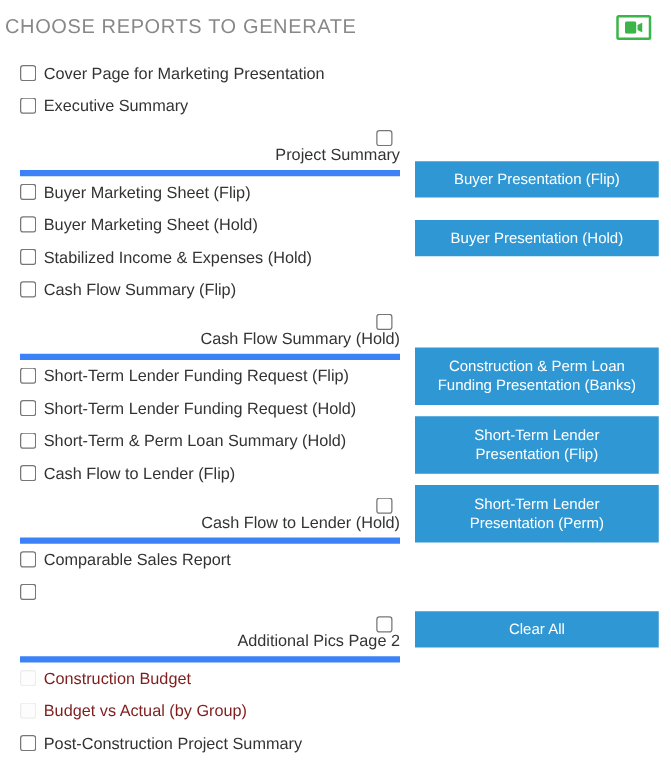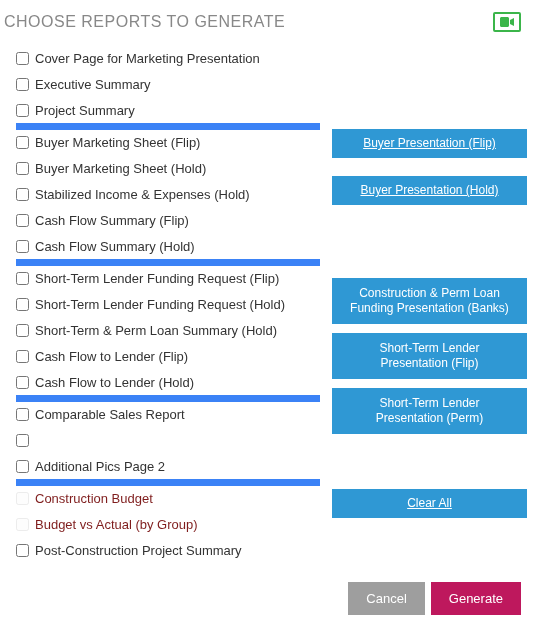--- a/index.html
+++ b/index.html
@@ -38,41 +38,41 @@
     gap: 12px;
   }
   .left { flex: 1; }
   .right { width: 195px; display: flex; flex-direction: column; }
   .row {
     display: flex;
     align-items: flex-end;
     padding: 6px 0;
     border-bottom: 1px solid transparent;
   }
-  .row.divider { border-bottom: 7px solid #3b82f6; }
+  .row.divider { border-bottom: 5px solid #3b82f6; flex-direction: column; }
   .row input[type=checkbox] {
     width: 13px;
     height: 13px;
     margin-right: 6px;
   }
   .row label { font-size: 13px; color: #333; line-height: 1; }
   .row.disabled label { color: #7f1d1d; }
   .row.disabled input[type=checkbox] { opacity: 0.4; }
   .blue-btn {
     background: #2f98d4;
     color: #fff;
     border: none;
     width: 100%;
     font-size: 12px;
     padding: 8px 16px;
     cursor: pointer;
     text-align: center;
     line-height: 1.25;
   }
-  .blue-btn.single { height: 29px; padding: 0; display:flex; align-items:center; justify-content:center;text-decoration:underline; }
+  .blue-btn.single { height: 29px; padding: 0; display:flex; align-items:center; justify-content:center; }
   .spacer { flex-shrink: 0; }
   .footer {
     display: flex;
     justify-content: flex-end;
     gap: 6px;
     padding: 12px 16px;
   }
   .btn {
     border: none;
     padding: 9px 18px;

